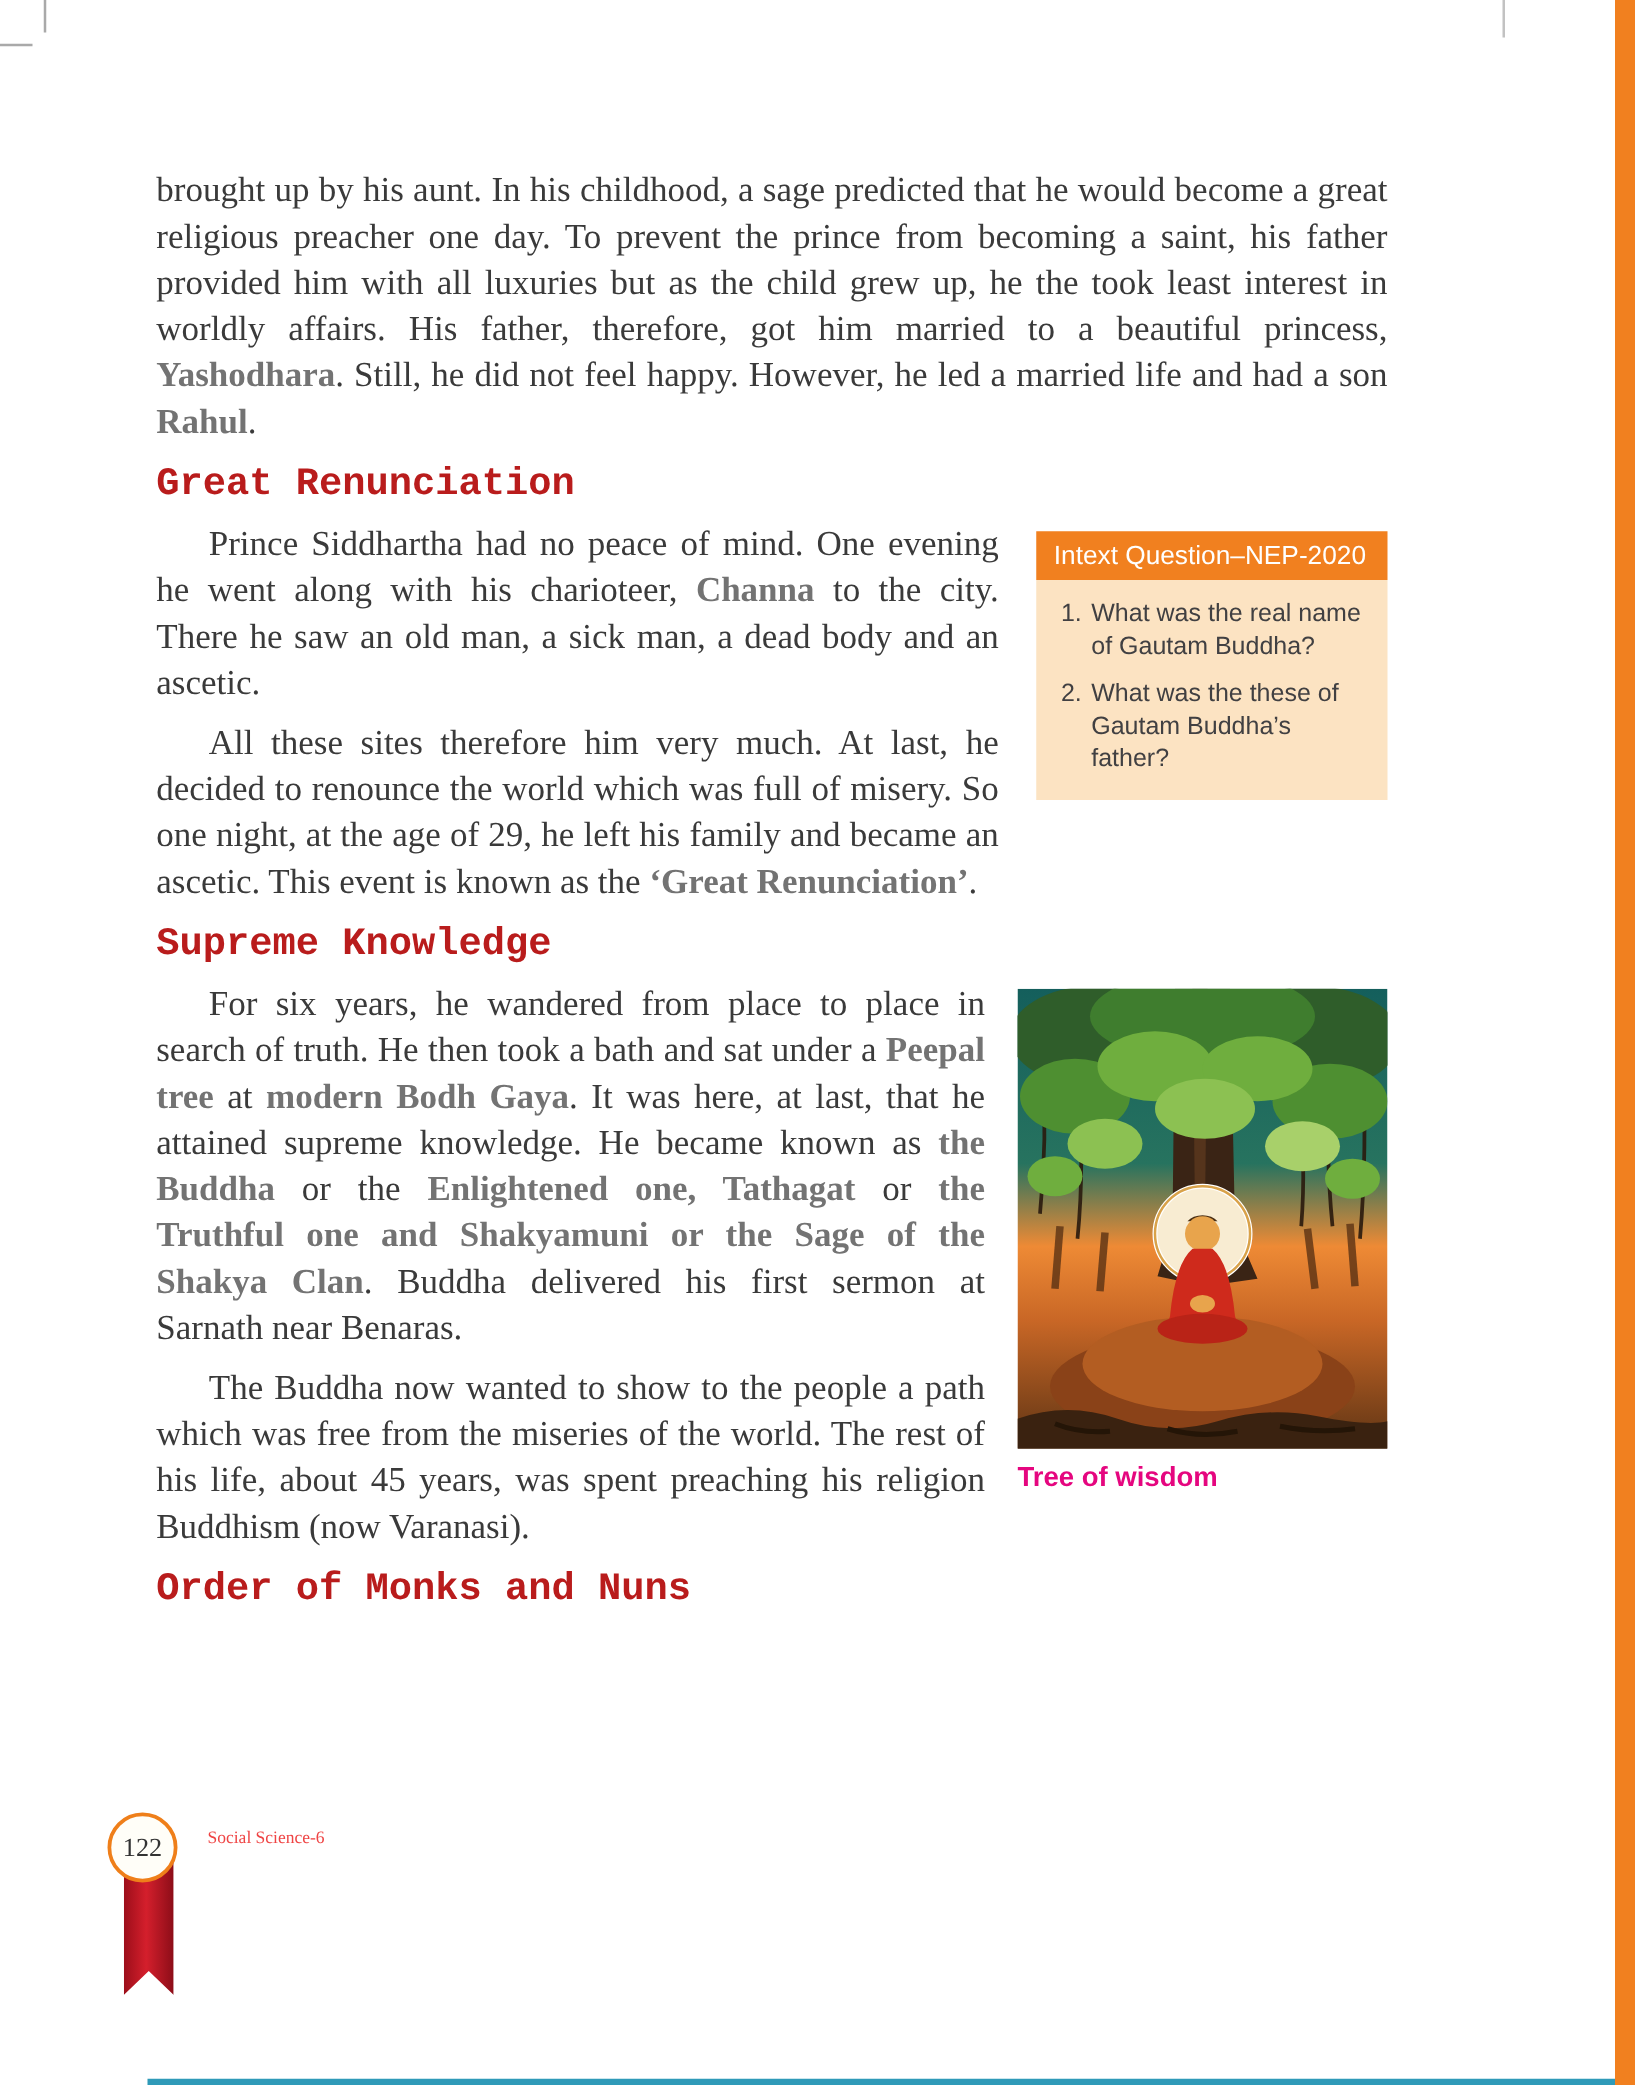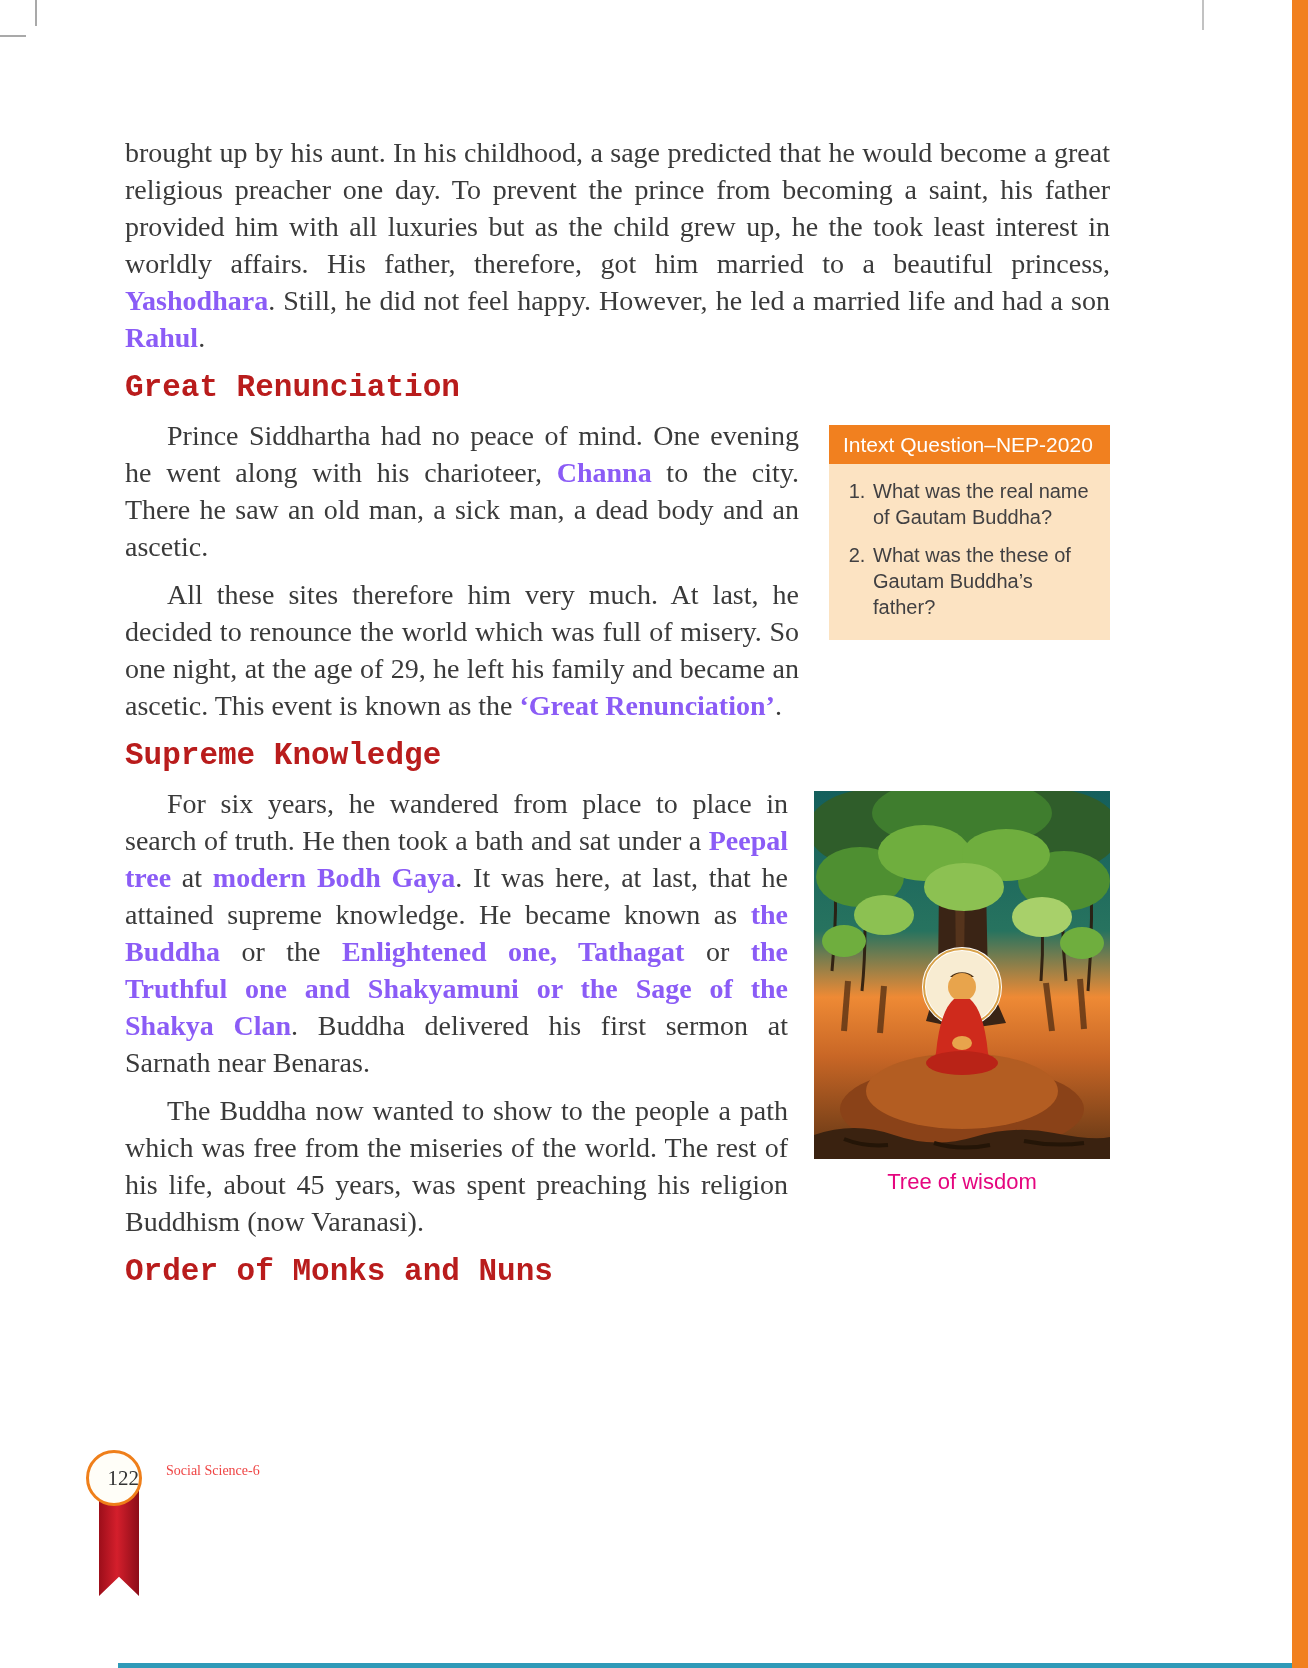--- a/index.html
+++ b/index.html
@@ -26,21 +26,21 @@
   .content { position:absolute; left:125px; top:134px; width:985px; }
 
   p.body {
     font-size:28px; line-height:37px;
     color:#3a3a3a;
     text-align:justify;
     margin:0 0 11px 0;
     text-indent:42px;
   }
   p.body.no-indent { text-indent:0; }
-  .term { color:#8b5cf6; font-weight:bold; }
+  .term { color:#737373; font-weight:bold; }
 
   h2.section {
     font-family:Liberation Mono, monospace;
     font-size:31px; line-height:36px;
     font-weight:bold;
     color:#b91c1c;
     margin:14px 0 11px 0;
   }
 
   
@@ -67,42 +67,42 @@
   .intext-body li { margin-bottom:12px; padding-left:2px; }
 
   
   .wisdom-figure {
     float:right;
     width:296px;
     margin:6px 0 8px 26px;
   }
   .wisdom-figure svg { display:block; width:296px; height:368px; }
   .wisdom-figure figcaption {
-    text-align:center;
     font-family:"Liberation Sans", sans-serif;
     font-size:22px; line-height:26px;
     color:#e5067f;
     margin-top:10px;
+    font-weight:bold;
   }
 
   
   .ribbon {
     position:absolute; left:99px; top:1476px;
     width:40px; height:120px;
     background:linear-gradient(90deg,#9c0e1a 0%, #d41f2c 45%, #8c0d18 100%);
     clip-path:polygon(0 0,100% 0,100% 100%,50% 84%,0 100%);
     z-index:2;
   }
   .page-circle {
     position:absolute; left:86px; top:1450px;
     width:50px; height:50px;
     background:#fffef8;
     border:3px solid #ef7f1a;
     border-radius:50%;
-    display:flex; align-items:center; justify-content:flex-end;
+    display:flex; align-items:center; justify-content:center;
     font-size:21px; color:#333333;
     z-index:3;
   }
   .book-title {
     position:absolute; left:166px; top:1463px;
     font-size:14px; color:#ef4444;
     z-index:3;
   }
 </style>
 </head>

